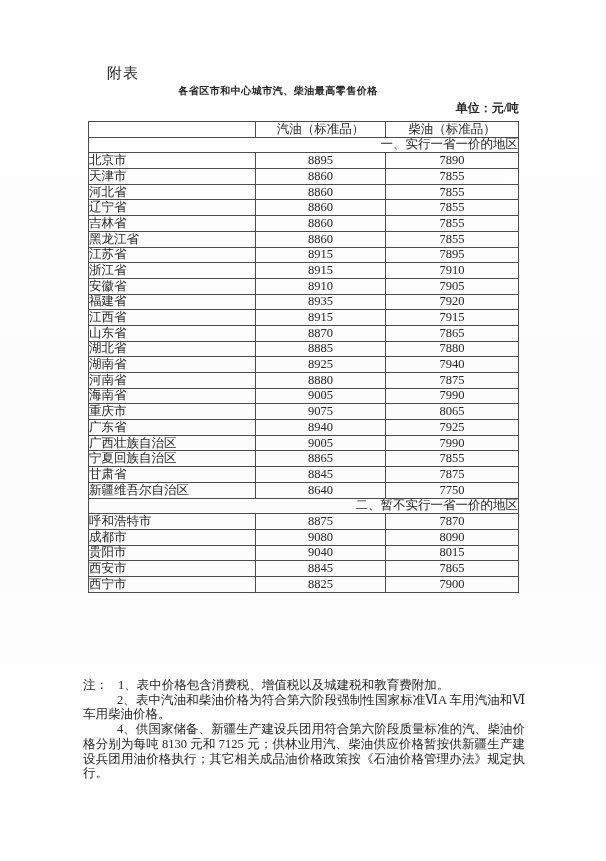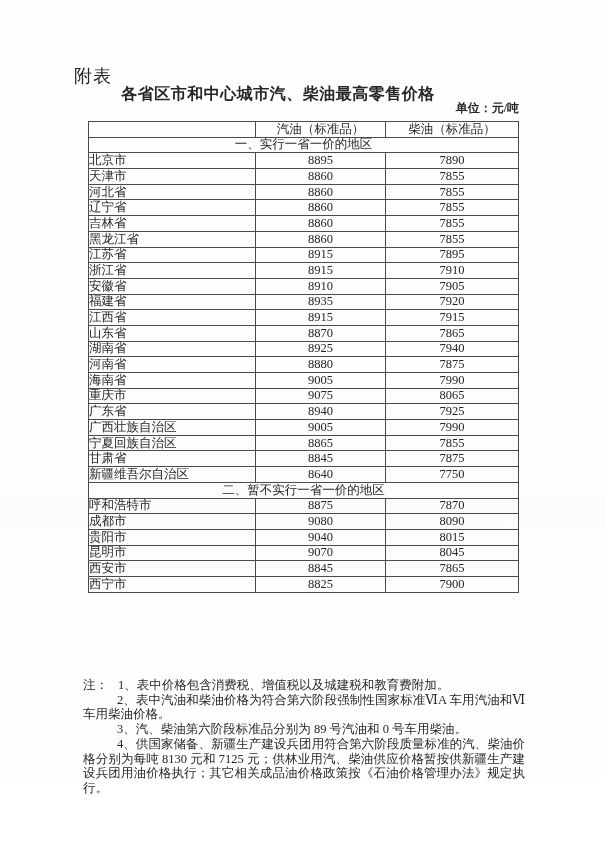--- a/index.html
+++ b/index.html
@@ -11,30 +11,30 @@
     color: #262626;
     overflow: hidden;
   }
   .page {
     position: relative;
     width: 606px; height: 861px;
     background: linear-gradient(180deg, #fefefe 0%, #fcfcfc 60%, #ffffff 100%);
   }
   .appendix {
     position: absolute;
-    left: 74px; top: 64px;
-    font-size: 18px;
+    left: 107px; top: 64px;
+    font-size: 15px;
     letter-spacing: 1px;
   }
   .title {
     position: absolute;
     left: 0; top: 84px;
     width: 556px;
     text-align: center;
-    font-size: 16px;
+    font-size: 10px;
     font-weight: 700;
     font-family: "Liberation Sans", "DejaVu Sans", sans-serif;
     letter-spacing: 0.5px;
   }
   .unit {
     position: absolute;
     right: 87px; top: 100px;
     font-size: 12px;
     font-weight: 700;
   }
@@ -50,21 +50,21 @@
     border: 1px solid #4b4b4b;
     height: 15.7px;
     padding: 0;
     font-size: 12.5px;
     line-height: 1.05;
     font-weight: 400;
     white-space: nowrap;
     overflow: hidden;
   }
   .price-table th { text-align: center; }
-  .section-cell { text-align: center; padding-left: 3px; }
+  .section-cell { text-align: right; padding-left: 3px; }
   .region-cell  { text-align: left; padding-left: 30px; }
   .num-cell     { text-align: center; font-family: "Liberation Serif", "DejaVu Serif", serif; margin-top: 8px; }
   .notes {
     position: absolute;
     left: 83px; top: 678px;
     width: 442px;
     font-size: 12.5px;
     line-height: 14.7px;
     text-align: justify;
   }
@@ -154,20 +154,25 @@
           <td class="region-cell">江西省</td>
           <td class="num-cell">8915</td>
           <td class="num-cell">7915</td>
         </tr>
         <tr>
           <td class="region-cell">山东省</td>
           <td class="num-cell">8870</td>
           <td class="num-cell">7865</td>
         </tr>
         <tr>
+          <td class="region-cell">湖北省</td>
+          <td class="num-cell">8885</td>
+          <td class="num-cell">7880</td>
+        </tr>
+        <tr>
           <td class="region-cell">湖南省</td>
           <td class="num-cell">8925</td>
           <td class="num-cell">7940</td>
         </tr>
         <tr>
           <td class="region-cell">河南省</td>
           <td class="num-cell">8880</td>
           <td class="num-cell">7875</td>
         </tr>
         <tr>
@@ -215,41 +220,35 @@
         </tr>
         <tr>
           <td class="region-cell">成都市</td>
           <td class="num-cell">9080</td>
           <td class="num-cell">8090</td>
         </tr>
         <tr>
           <td class="region-cell">贵阳市</td>
           <td class="num-cell">9040</td>
           <td class="num-cell">8015</td>
-        </tr>
-        <tr>
-          <td class="region-cell">昆明市</td>
-          <td class="num-cell">9070</td>
-          <td class="num-cell">8045</td>
         </tr>
         <tr>
           <td class="region-cell">西安市</td>
           <td class="num-cell">8845</td>
           <td class="num-cell">7865</td>
         </tr>
         <tr>
           <td class="region-cell">西宁市</td>
           <td class="num-cell">8825</td>
           <td class="num-cell">7900</td>
         </tr>
       </tbody>
   </table>
 
   <div class="notes">
     <p class="note">
       <span class="note-label">注：</span><span>1、表中价格包含消费税、增值税以及城建税和教育费附加。</span>
     </p>
     <p class="note indent">2、表中汽油和柴油价格为符合第六阶段强制性国家标准ⅥA 车用汽油和Ⅵ车用柴油价格。</p>
-    <p class="note indent">3、汽、柴油第六阶段标准品分别为 89 号汽油和 0 号车用柴油。</p>
     <p class="note indent">4、供国家储备、新疆生产建设兵团用符合第六阶段质量标准的汽、柴油价格分别为每吨 8130 元和 7125 元；供林业用汽、柴油供应价格暂按供新疆生产建设兵团用油价格执行；其它相关成品油价格政策按《石油价格管理办法》规定执行。</p>
   </div>
 
 </div>
 
 </body></html>

